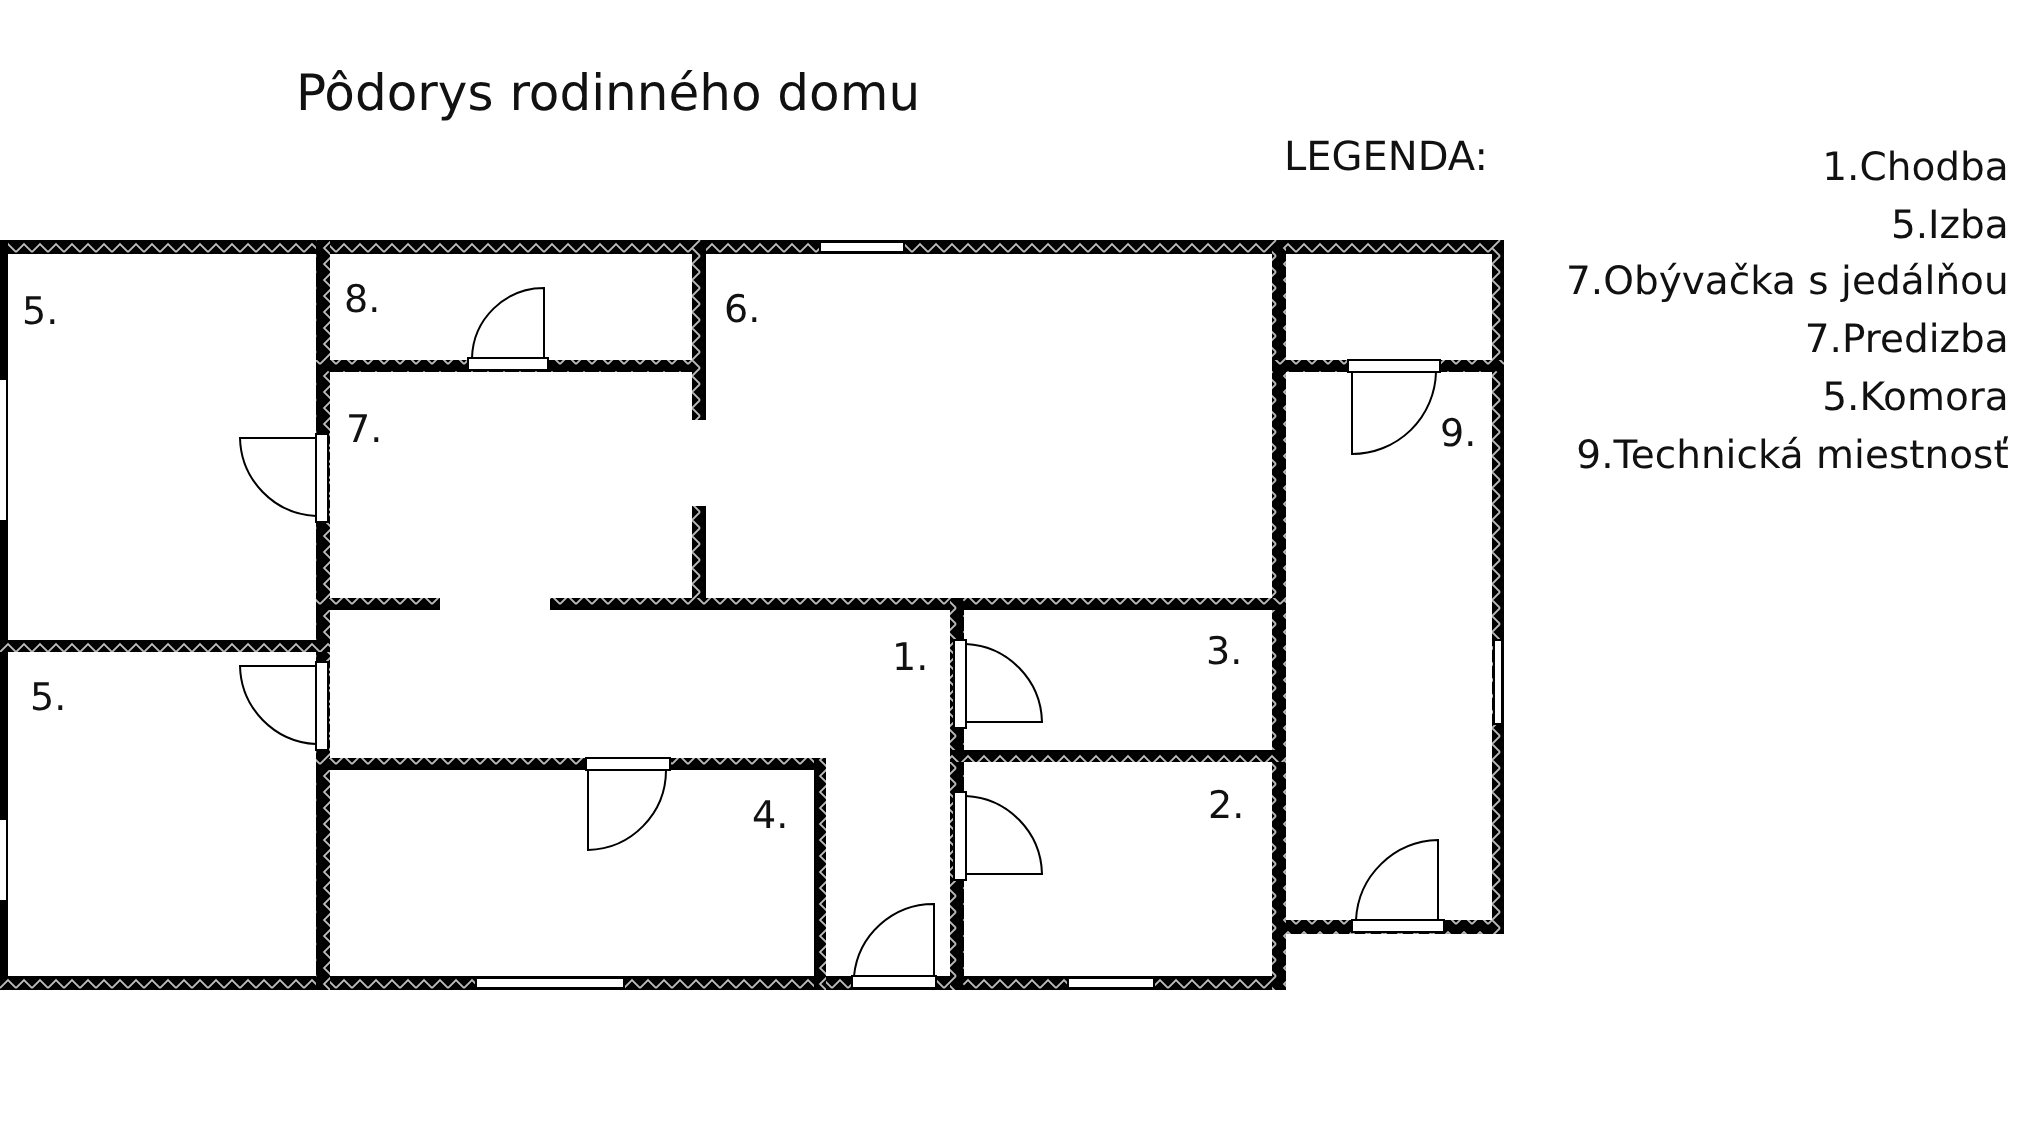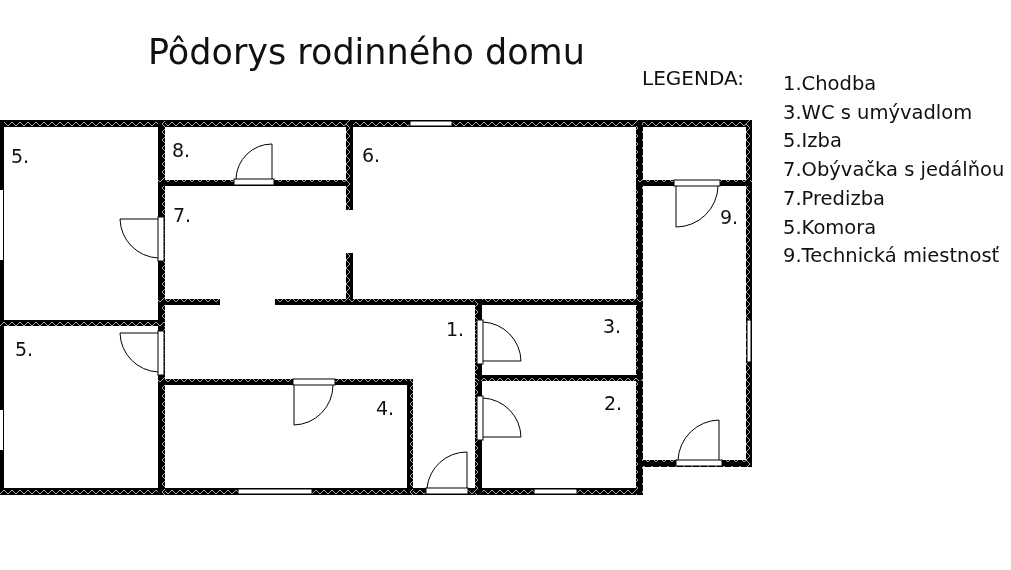--- a/index.html
+++ b/index.html
@@ -1,32 +1,31 @@
 <!DOCTYPE html>
 <html><head>
 <meta charset="utf-8">
 <style>
   html, body { margin: 0; padding: 0; background: #ffffff; }
   body { width: 1011px; height: 570px; position: relative; overflow: hidden; font-family: "DejaVu Sans", sans-serif; color: #111; }
-  .title { position: absolute; left: 148px; top: 32px; font-size: 35px; font-weight: normal; letter-spacing: 0; white-space: nowrap; }
+  .title { position: absolute; left: 148px; top: 32px; font-size: 25px; font-weight: normal; letter-spacing: 0; white-space: nowrap; }
   .legend-head { position: absolute; left: 642px; top: 66px; font-size: 20px; white-space: nowrap; }
   .legend { position: absolute; left: 783px; top: 70px; margin: 0; padding: 0; list-style: none; font-size: 19.5px; line-height: 28.7px; white-space: nowrap; }
-  .legend li { margin: 0; padding: 0; }
+  .legend li { margin: 0; padding: 0; text-align: right; }
   svg.plan { position: absolute; left: 0; top: 0; }
   .room-label { position: absolute; font-size: 19px; white-space: nowrap; }
 </style>
 </head>
 <body>
 
 <div class="title">Pôdorys rodinného domu</div>
 
 <div class="legend-head">LEGENDA:</div>
 <ul class="legend">
   <li>1.Chodba</li>
-  <li>3.WC s umývadlom</li>
   <li>5.Izba</li>
   <li>7.Obývačka s jedálňou</li>
   <li>7.Predizba</li>
   <li>5.Komora</li>
   <li>9.Technická miestnosť</li>
 </ul>
 
 <svg class="plan" width="1011" height="570" viewBox="0 0 1011 570">
   <defs>
     <pattern id="hatchH" width="8" height="8" patternUnits="userSpaceOnUse">

